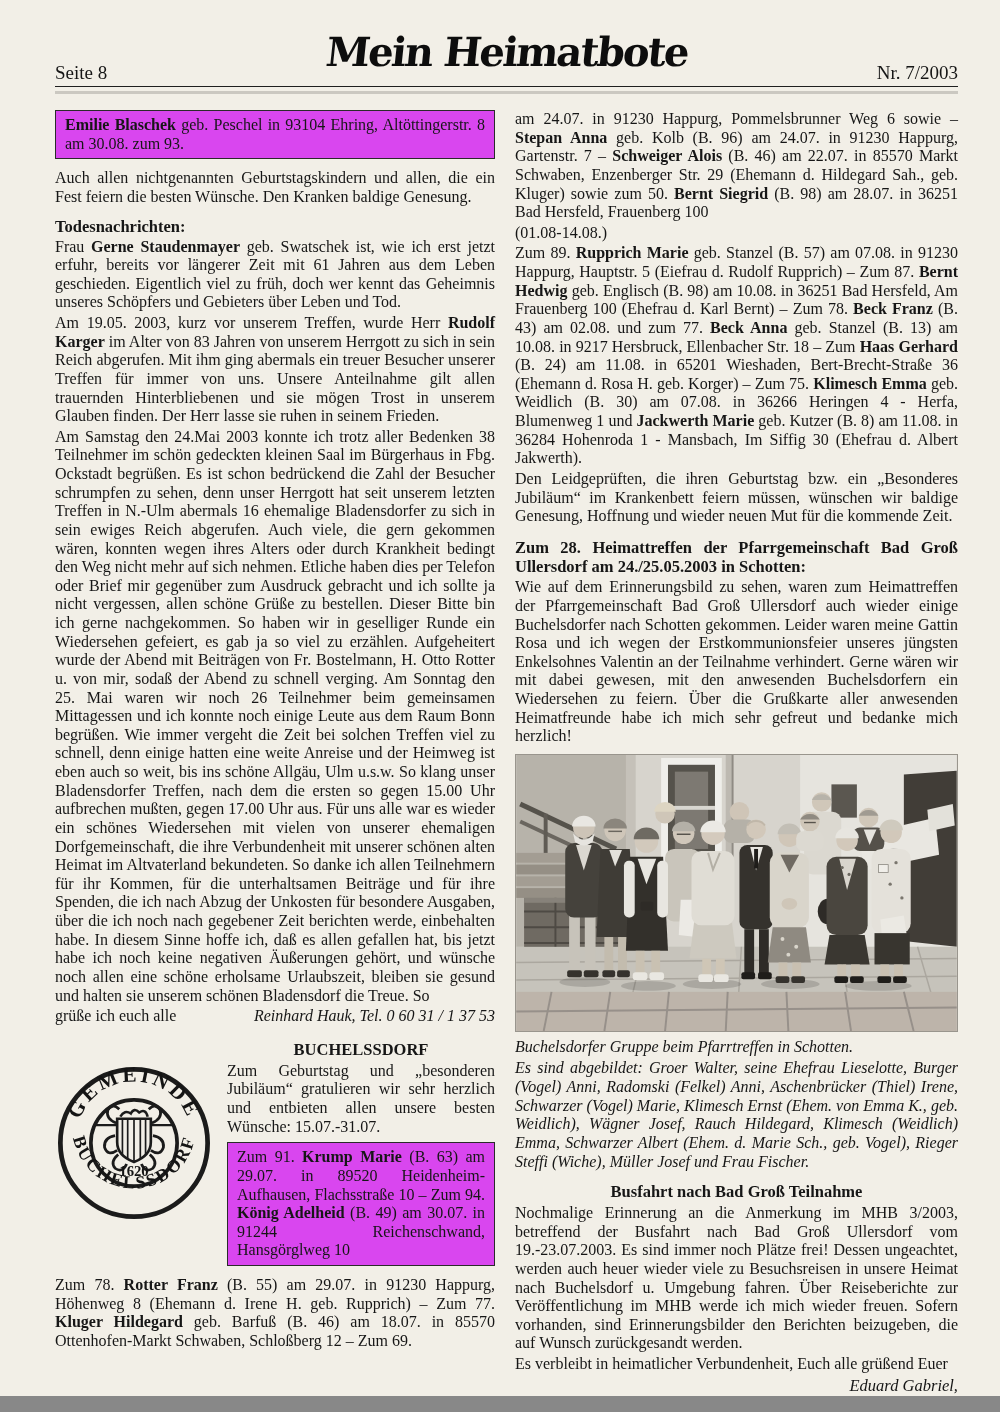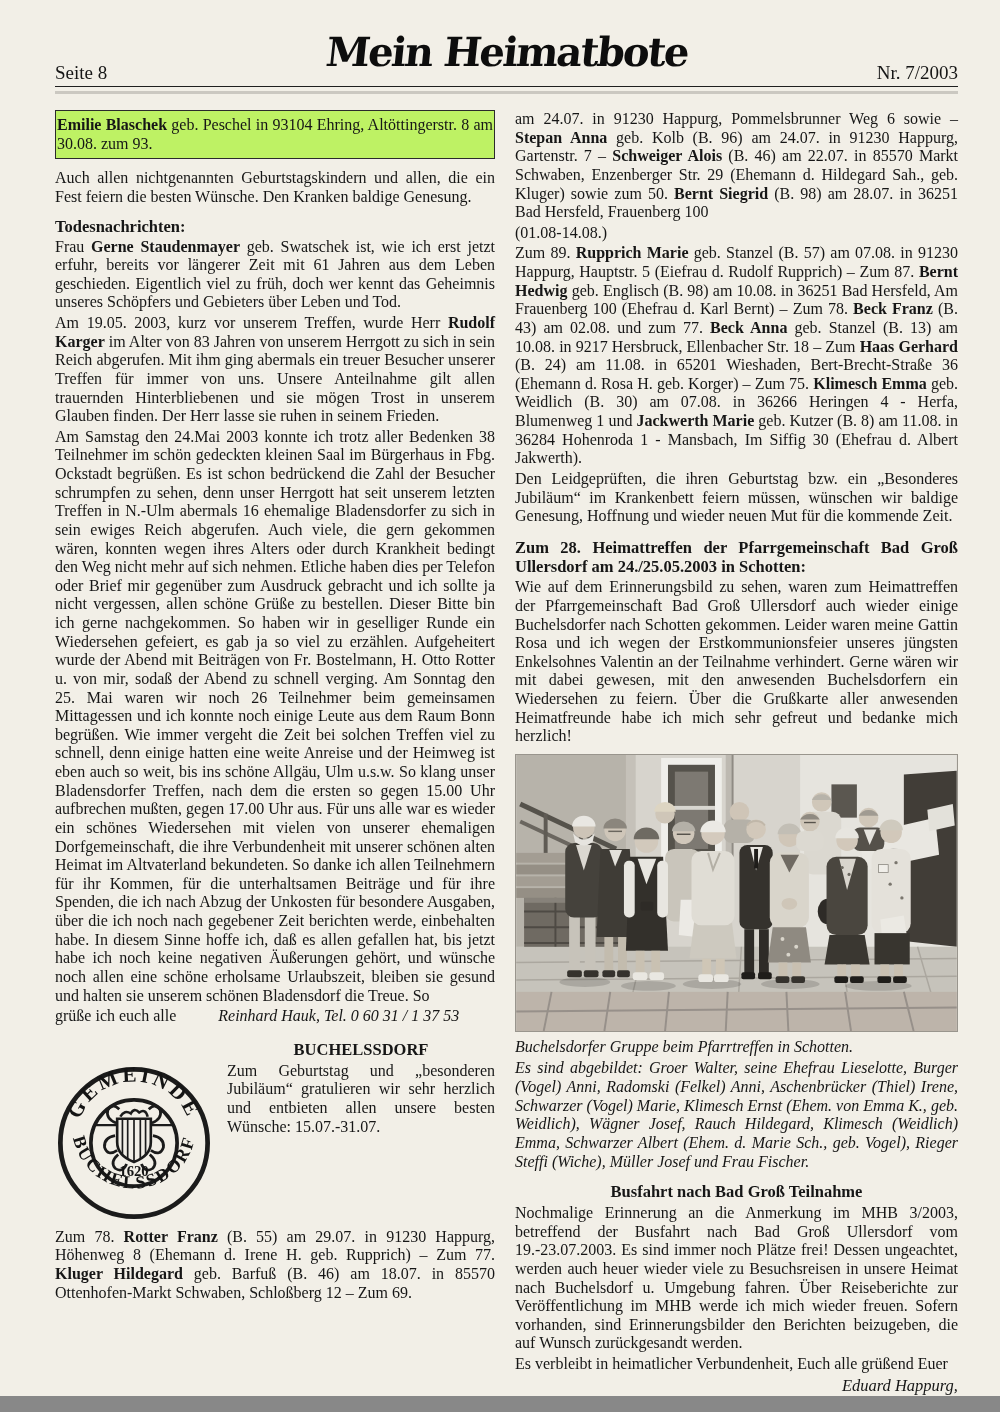--- a/index.html
+++ b/index.html
@@ -15,23 +15,23 @@
             white-space:nowrap;color:#0d0d0d;}
   .rule-dark{border-top:1.6px solid #1f1f1f;}
   .rule-light{height:3px;background:#cbc8c1;margin-top:4px;}
   
   .columns{display:flex;gap:20px;margin-top:16px;}
   .col{width:441px;}
   .p{font-size:16px;line-height:1.165;text-align:justify;margin:0 0 2px 0;}
   .h{font-weight:bold;font-size:16.5px;margin:10px 0 1px 0;}
   .h-just{font-weight:bold;font-size:16.5px;text-align:justify;margin:12px 0 2px 0;line-height:1.17;}
   .h-center{font-weight:bold;font-size:16.5px;text-align:center;margin:10px 0 2px 0;}
-  .graybox{background:#bef264;border:1.3px solid #2b2b2b;padding:5px 1px;margin-bottom:10px;}
+  .graybox{background:#d946ef;border:1.3px solid #2b2b2b;padding:5px 9px;margin-bottom:10px;}
   .graybox .p{margin:0;}
-  .sigline{display:flex;font-size:16px;line-height:1.165;}
+  .sigline{display:flex;justify-content:space-between;font-size:16px;line-height:1.165;}
   .italic{font-style:italic;margin-left:42px;}
   .right-sig{text-align:right;font-style:italic;font-size:16.5px;line-height:1.25;}
   
   .buch{display:flex;gap:14px;margin-top:14px;}
   .stamp-wrap{flex:0 0 158px;padding-top:22px;}
   .buch-right{flex:1;}
   .buch-right .h-center{margin-top:0;}
   
   .photo-frame{margin:8px 0 6px 0;border:1px solid #99958d;line-height:0;}
   .caption{font-style:italic;font-size:16px;line-height:1.18;text-align:justify;margin:2px 0 0 0;}
@@ -99,20 +99,23 @@
 
             <path d="M58,58 q-10,-4 -8,-12 q4,-8 11,-1 M57,70 q-11,2 -10,11 q3,9 12,3 M60,88 q-8,7 -3,13 q7,5 11,-4" fill="none" stroke="#1b1b1b" stroke-width="2.6"></path>
             <path d="M92,58 q10,-4 8,-12 q-4,-8 -11,-1 M93,70 q11,2 10,11 q-3,9 -12,3 M90,88 q8,7 3,13 q-7,5 -11,-4" fill="none" stroke="#1b1b1b" stroke-width="2.6"></path>
             <path d="M62,52 q4,-7 10,-3 q3,-6 8,-1 q6,-4 8,4" fill="none" stroke="#1b1b1b" stroke-width="2.4"></path>
             <text x="75" y="108" text-anchor="middle" font-family="Liberation Serif,serif" font-size="14" font-weight="bold" fill="#141414">1620</text>
           </svg>
         </div>
         <div class="buch-right">
           <div class="h-center">BUCHELSSDORF</div>
           <p class="p">Zum Geburtstag und „besonderen Jubiläum“ gratulieren wir sehr herzlich und entbieten allen unsere besten Wünsche: 15.07.-31.07.</p>
+          <div class="graybox" style="margin-top:6px;">
+            <p class="p"><span>Zum 91. </span><b>Krump Marie</b><span> (B. 63) am 29.07. in 89520 Heidenheim-Aufhausen, Flachsstraße 10 – Zum 94. </span><b>König Adelheid</b><span> (B. 49) am 30.07. in 91244 Reichenschwand, Hansgörglweg 10</span></p>
+          </div>
         </div>
       </div>
 
       <p class="p"><span>Zum 78. </span><b>Rotter Franz</b><span> (B. 55) am 29.07. in 91230 Happurg, Höhenweg 8 (Ehemann d. Irene H. geb. Rupprich) – Zum 77. </span><b>Kluger Hildegard</b><span> geb. Barfuß (B. 46) am 18.07. in 85570 Ottenhofen-Markt Schwaben, Schloßberg 12 – Zum 69. </span></p>
     </div>
 
     <div class="col" style="width:443px;">
 
       <p class="p"><span>am 24.07. in 91230 Happurg, Pommelsbrunner Weg 6 sowie – </span><b>Stepan Anna</b><span> geb. Kolb (B. 96) am 24.07. in 91230 Happurg, Gartenstr. 7 – </span><b>Schweiger Alois</b><span> (B. 46) am 22.07. in 85570 Markt Schwaben, Enzenberger Str. 29 (Ehemann d. Hildegard Sah., geb. Kluger) sowie zum 50. </span><b>Bernt Siegrid</b><span> (B. 98) am 28.07. in 36251 Bad Hersfeld, Frauenberg 100</span></p>
       <p class="p" style="text-align:left;">(01.08-14.08.)</p>
@@ -319,17 +322,17 @@
           </g>
         </svg>
       </div>
 
       <p class="caption">Buchelsdorfer Gruppe beim Pfarrtreffen in Schotten.</p>
       <p class="caption">Es sind abgebildet: Groer Walter, seine Ehefrau Lieselotte, Burger (Vogel) Anni, Radomski (Felkel) Anni, Aschenbrücker (Thiel) Irene, Schwarzer (Vogel) Marie, Klimesch Ernst (Ehem. von Emma K., geb. Weidlich), Wägner Josef, Rauch Hildegard, Klimesch (Weidlich) Emma, Schwarzer Albert (Ehem. d. Marie Sch., geb. Vogel), Rieger Steffi (Wiche), Müller Josef und Frau Fischer.</p>
 
       <div class="h-center">Busfahrt nach Bad Groß Teilnahme</div>
       <p class="p">Nochmalige Erinnerung an die Anmerkung im MHB 3/2003, betreffend der Busfahrt nach Bad Groß Ullersdorf vom 19.-23.07.2003. Es sind immer noch Plätze frei! Dessen ungeachtet, werden auch heuer wieder viele zu Besuchsreisen in unsere Heimat nach Buchelsdorf u. Umgebung fahren. Über Reiseberichte zur Veröffentlichung im MHB werde ich mich wieder freuen. Sofern vorhanden, sind Erinnerungsbilder den Berichten beizugeben, die auf Wunsch zurückgesandt werden.</p>
       <p class="p" style="margin-top:2px;">Es verbleibt in heimatlicher Verbundenheit, Euch alle grüßend Euer</p>
-      <div class="right-sig">Eduard Happurg,</div>
+      <div class="right-sig">Eduard Gabriel,</div>
       <div class="right-sig">Galgenbergstr. 21, 93413 Cham, Tel. 0 99 71 / 96 71</div>
     </div>
   </div>
 </div>
 
 </body></html>

